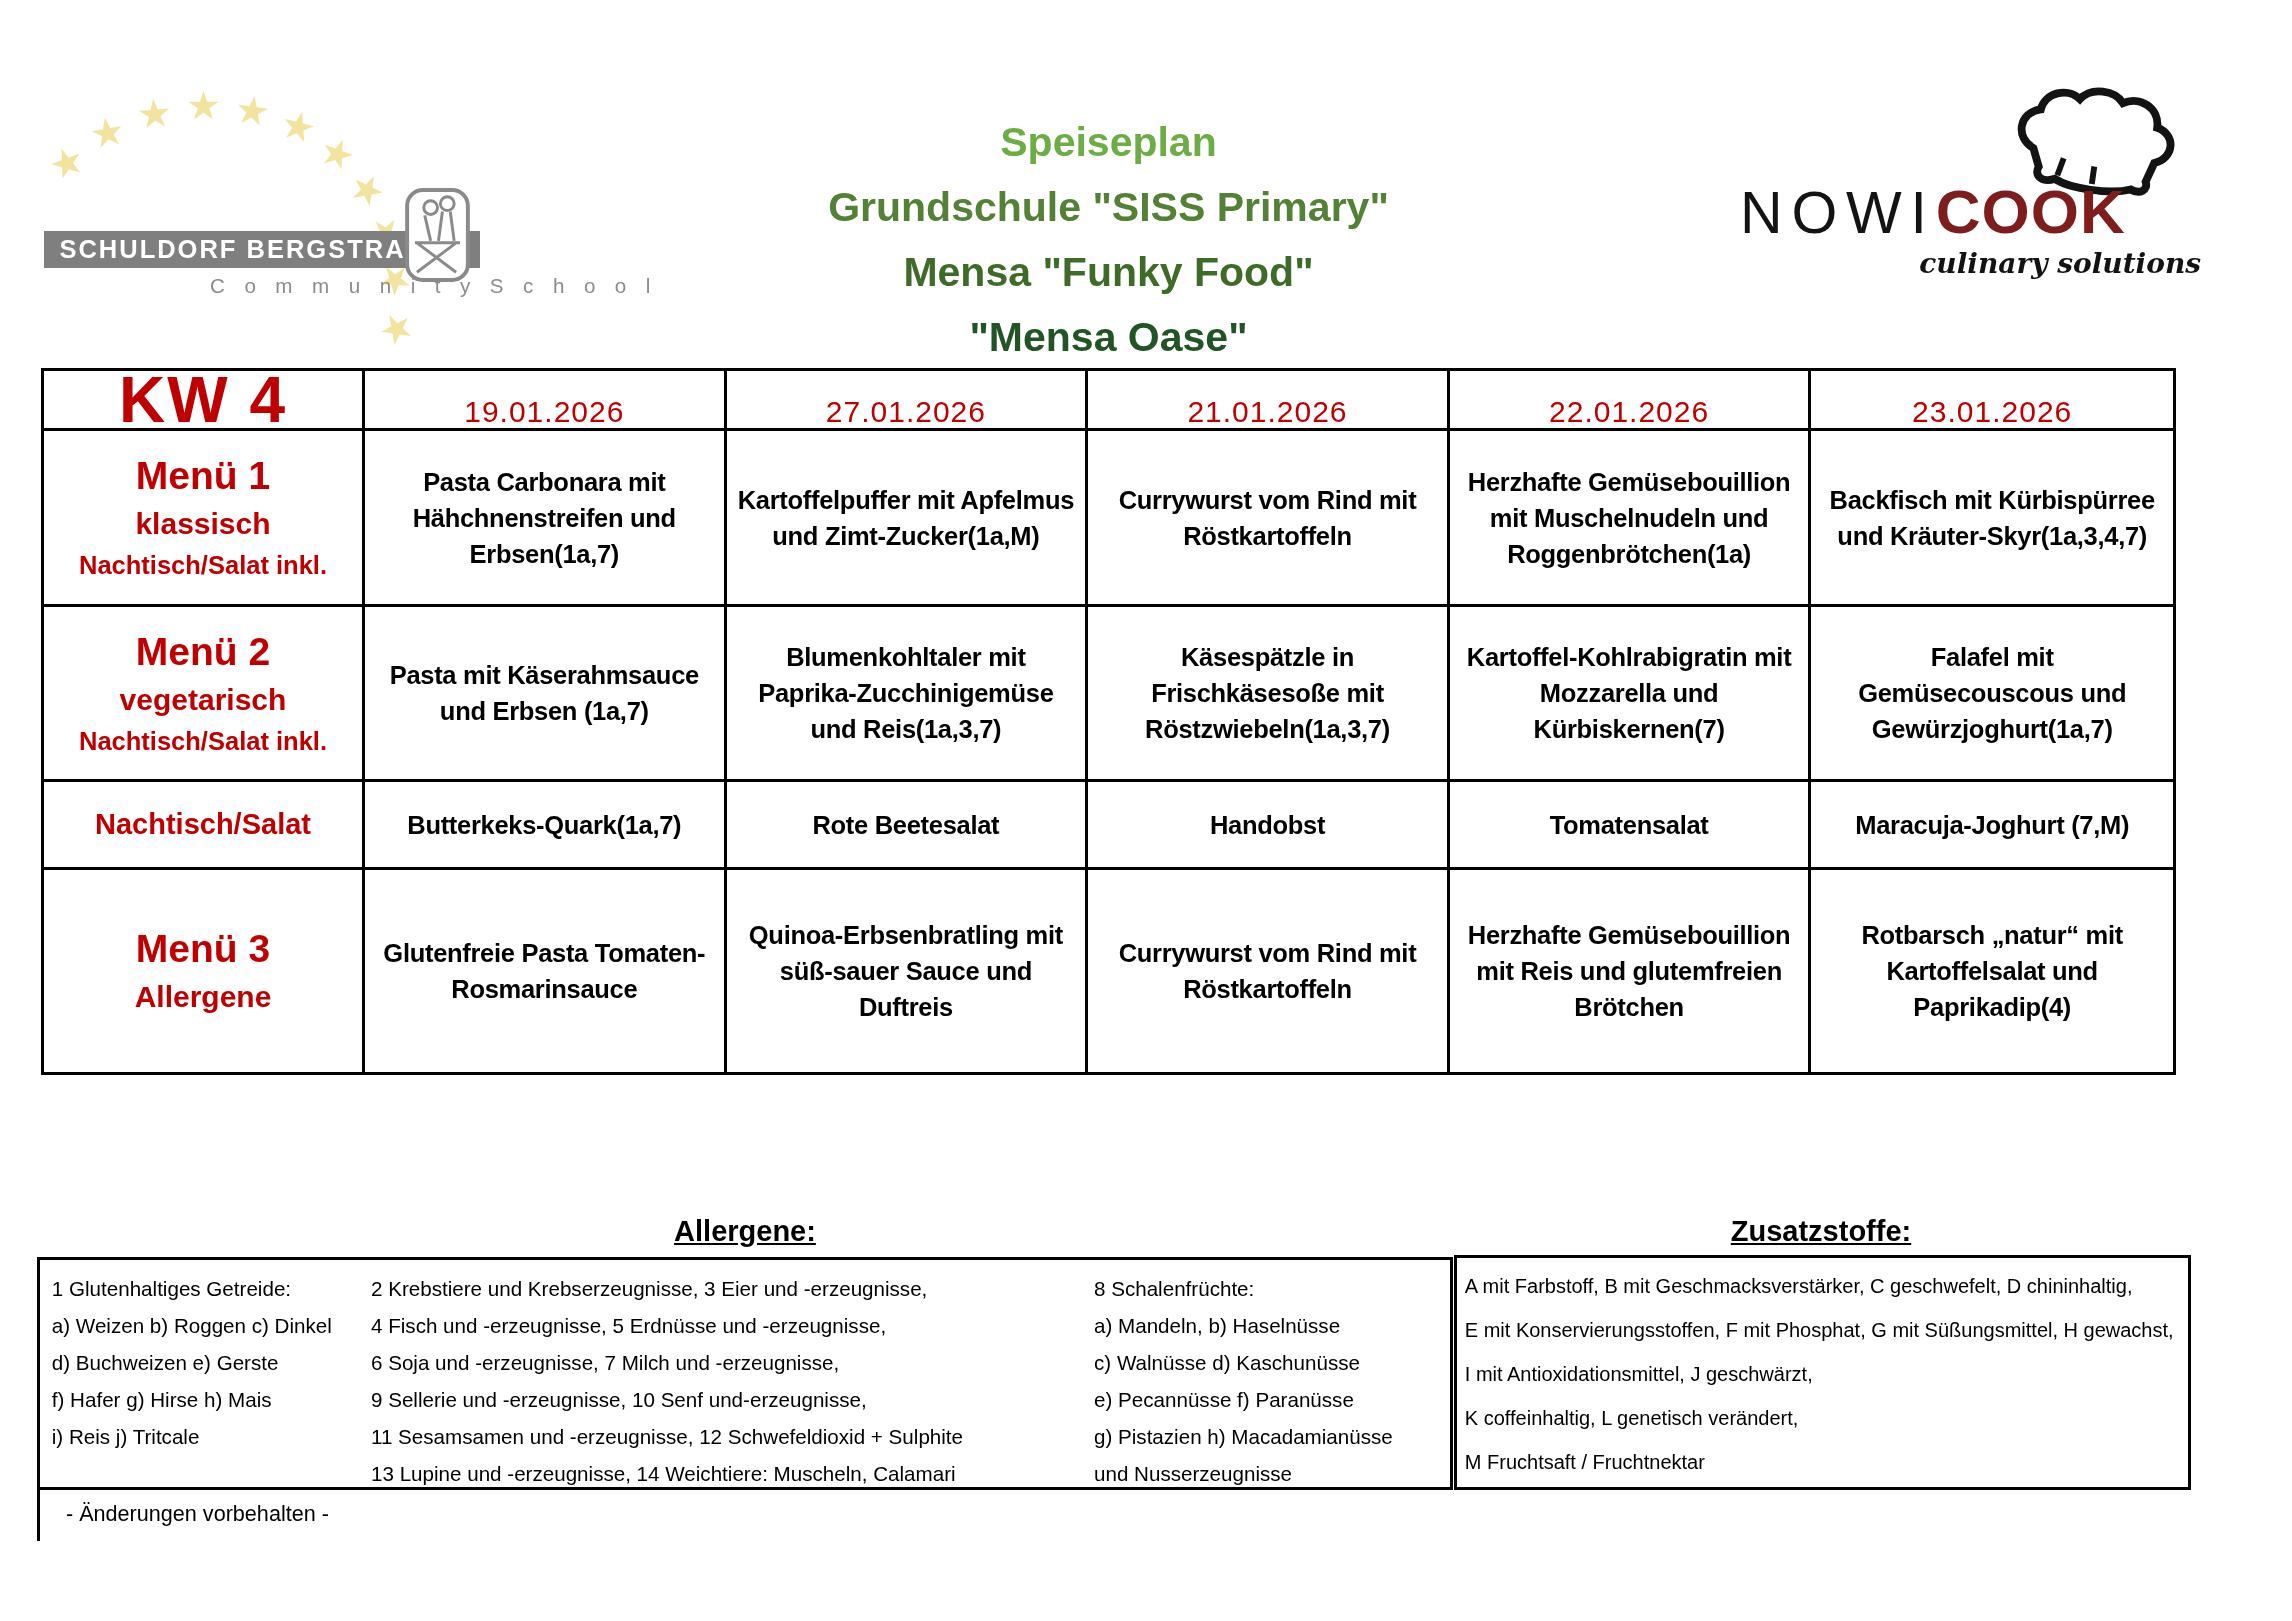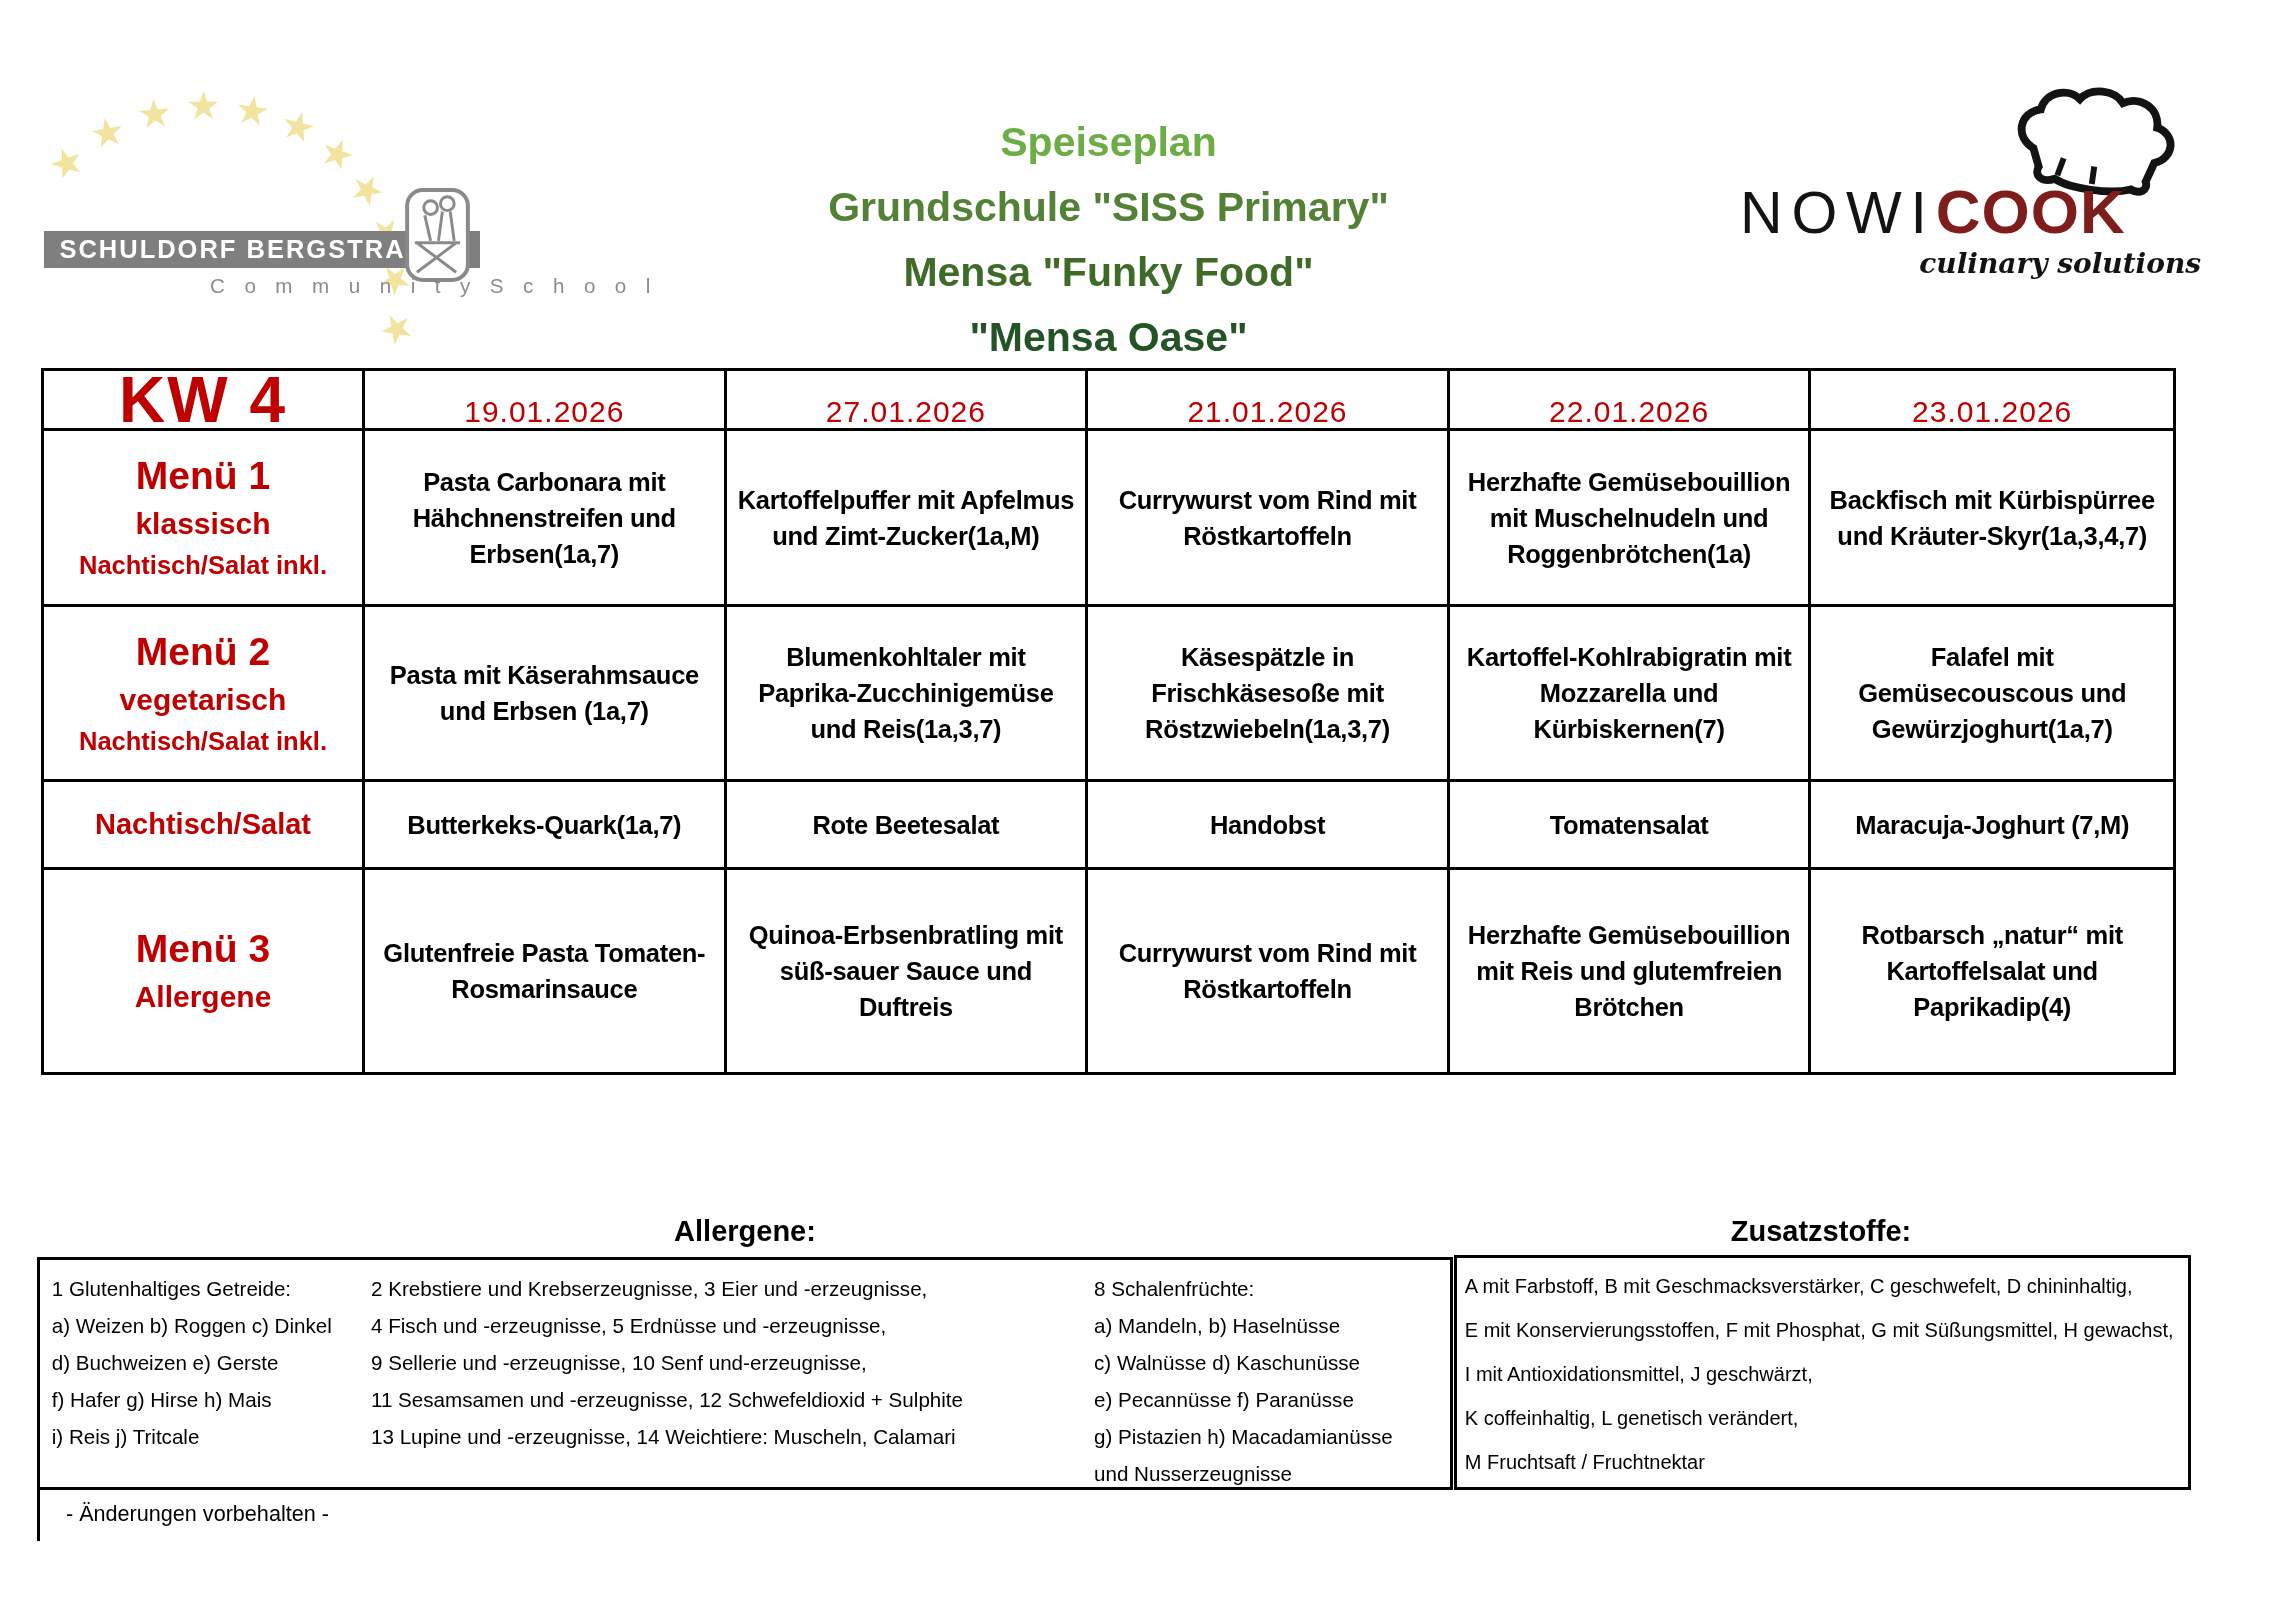--- a/index.html
+++ b/index.html
@@ -34,21 +34,21 @@
   .cell.last-row{border-bottom:none;}
   .week{color:#c00000;font-weight:bold;font-size:64px;letter-spacing:2px;}
   .date{color:#c00000;font-size:30px;letter-spacing:1px;align-self:center;}
   .hdr-cell{justify-content:flex-start;padding-top:24px;}
   .dish{font-weight:bold;font-size:25.5px;line-height:36px;letter-spacing:-0.3px;}
   .lbl-lg{color:#c00000;font-weight:bold;font-size:39px;line-height:51px;}
   .lbl-md{color:#c00000;font-weight:bold;font-size:30px;line-height:45px;}
   .lbl-sm{color:#c00000;font-weight:bold;font-size:25.5px;line-height:39px;}
 
   
-  .legend-heading{position:absolute;top:1215px;font-weight:bold;font-size:29px;text-align:center;}
+  .legend-heading{position:absolute;top:1215px;font-weight:bold;font-size:29px;text-align:center;text-decoration:underline;}
   .allergen-heading{left:37px;width:1416px;}
   .additive-heading{left:1454px;width:734px;}
   .allergen-box{position:absolute;left:37px;top:1257px;width:1416px;height:233px;border:3.9px solid #000;box-sizing:border-box;}
   .additive-box{position:absolute;left:1454px;top:1255px;width:737px;height:235px;border:3.9px solid #000;box-sizing:border-box;padding:5.9px 7.8px;}
   .a-col{position:absolute;top:9.8px;font-size:20.6px;line-height:37px;white-space:nowrap;}
   .a-col1{left:11.8px;}
   .a-col2{left:331px;}
   .a-col3{left:1054px;}
   .add-line{font-size:20px;line-height:44px;white-space:nowrap;}
   .footnote-strip{position:absolute;left:37px;top:1486px;width:882px;height:55px;border-left:3.9px solid #000;display:flex;align-items:center;}
@@ -210,20 +210,21 @@
   <div class="a-col a-col1">
     <div>1 Glutenhaltiges Getreide:</div>
     <div>a) Weizen b) Roggen c) Dinkel</div>
     <div>d) Buchweizen e) Gerste</div>
     <div>f) Hafer g) Hirse h) Mais</div>
     <div>i) Reis j) Tritcale</div>
   </div>
   <div class="a-col a-col2">
     <div>2 Krebstiere und Krebserzeugnisse, 3 Eier und -erzeugnisse,</div>
     <div>4 Fisch und -erzeugnisse, 5 Erdnüsse und -erzeugnisse,</div>
+    <div>6 Soja und -erzeugnisse, 7 Milch und -erzeugnisse,</div>
     <div>9 Sellerie und -erzeugnisse, 10 Senf und-erzeugnisse,</div>
     <div>11 Sesamsamen und -erzeugnisse, 12 Schwefeldioxid + Sulphite</div>
     <div>13 Lupine und -erzeugnisse, 14 Weichtiere: Muscheln, Calamari</div>
   </div>
   <div class="a-col a-col3">
     <div>8 Schalenfrüchte:</div>
     <div>a) Mandeln, b) Haselnüsse</div>
     <div>c) Walnüsse d) Kaschunüsse</div>
     <div>e) Pecannüsse f) Paranüsse</div>
     <div>g) Pistazien h) Macadamianüsse</div>

